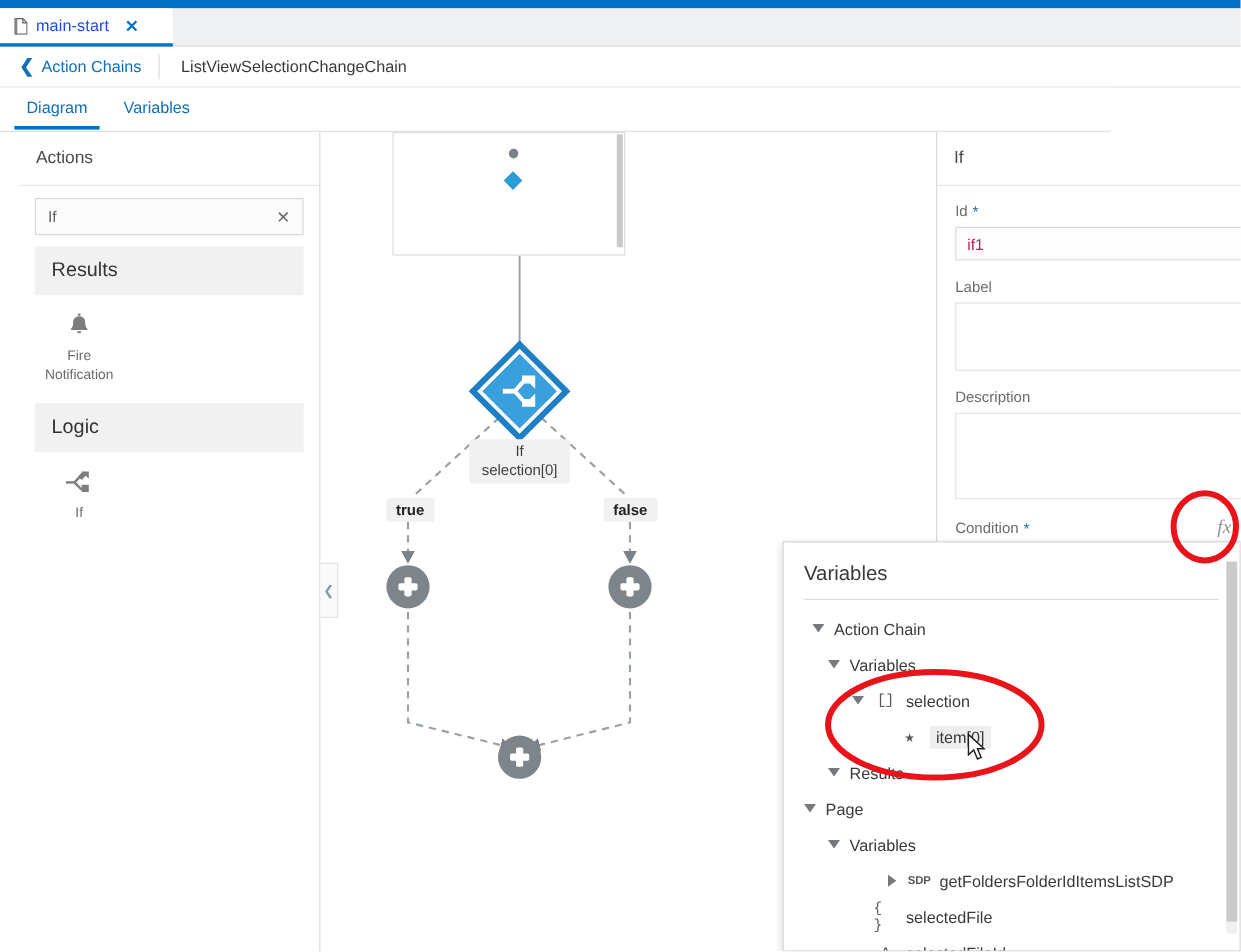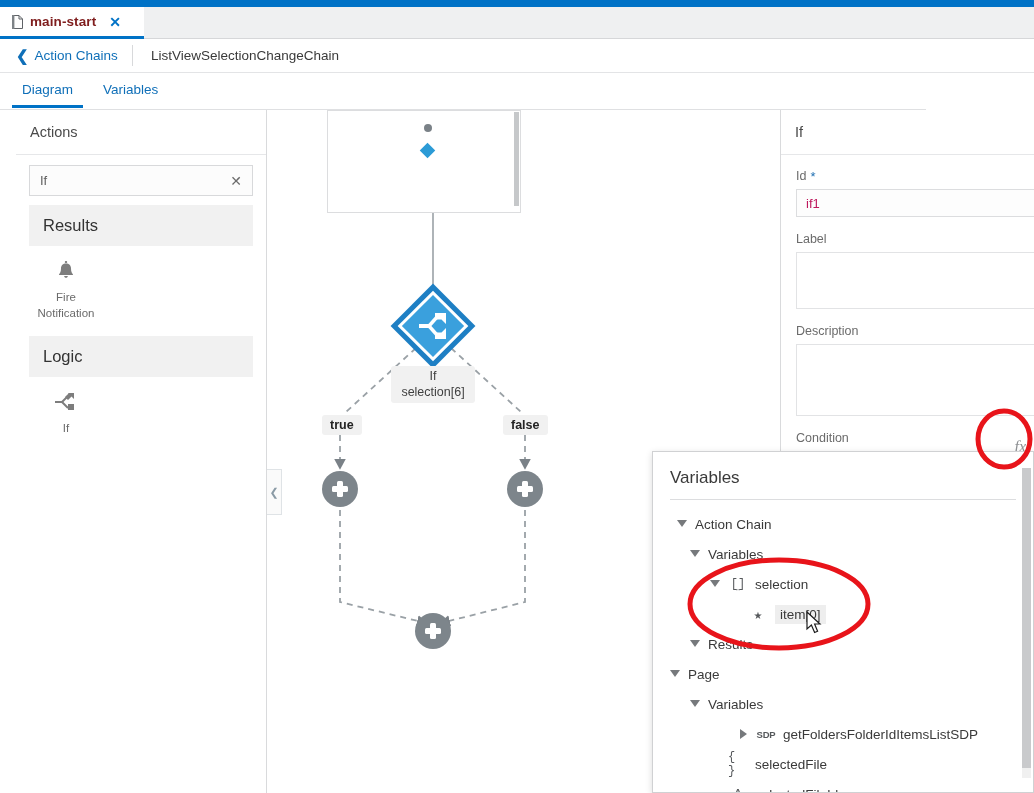--- a/index.html
+++ b/index.html
@@ -41,21 +41,21 @@
     padding: 0 10px 0 12px;
     gap: 7px;
   }
   .file-tab .doc-icon {
     width: 11px; height: 14px;
     position: relative;
     display: inline-block;
   }
   .file-tab .doc-icon svg { display:block; }
   .file-tab .tab-label {
-    font-size: 13.5px; font-weight: bold; color: #7f1d1d;
+    font-size: 13.5px; font-weight: normal; color: #1d4ed8;
     letter-spacing: .1px;
   }
   .file-tab .tab-close {
     font-size: 14px; color: #0072c6; font-weight: bold;
     margin-left: 6px; cursor: pointer; line-height: 1;
   }
 
   
   .breadcrumb {
     position: absolute; top: 39px; left: 0;
@@ -474,21 +474,21 @@
           <circle cx="165" cy="521" r="18" fill="#7d858b"></circle>
           <rect x="157" y="518" width="16" height="6" rx="1.5" fill="#ffffff"></rect>
           <rect x="162" y="513" width="6" height="16" rx="1.5" fill="#ffffff"></rect>
         </g>
       </svg>
 
       <div class="node-pill" style="left:141px; top:83px; width:48px;">Start</div>
 
       <div class="node-pill" style="left:123px; top:256px; width:84px;">
         <span>If</span><br>
-        <span>selection[6]</span>
+        <span>selection[0]</span>
       </div>
 
       <div class="node-pill bold" style="left:54px; top:305px;">true</div>
       <div class="node-pill bold" style="left:235px; top:305px;">false</div>
     </div>
 
     <div class="minimap" style="top:0px; left:311px;">
       <div class="mm-dot"></div>
       <div class="mm-diamond"></div>
       <div class="mm-scroll"></div>
@@ -521,21 +521,21 @@
           <div class="field-label">
             <span>Description</span>
           </div>
           <div class="field-textarea" style="height:72px;">
             <span></span>
           </div>
         </div>
 
         <div class="field-block">
           <div class="cond-row">
-            <div class="field-label" style="margin-bottom:0;flex-direction:column;">
+            <div class="field-label" style="margin-bottom:0;">
               <span>Condition</span>
               <span class="req-star">*</span>
             </div>
             <div class="fx-group">
               <span class="fx-glyph">fx</span>
               <span class="caret-down"></span>
             </div>
           </div>
         </div>
 

